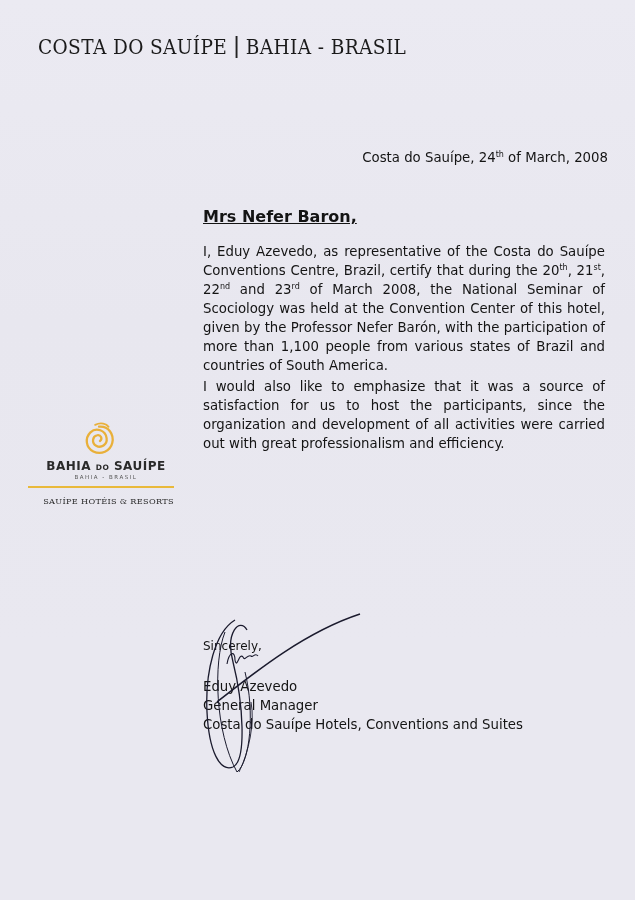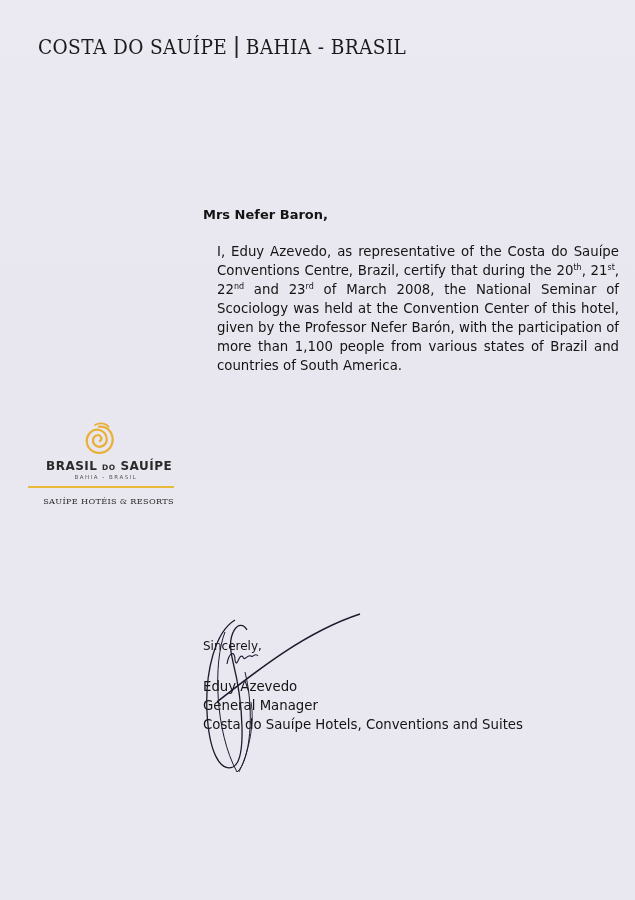--- a/index.html
+++ b/index.html
@@ -22,27 +22,26 @@
     transform: scaleX(0.95); transform-origin: left center;
   }
   .letterhead .sep { display: inline-block; width: 1.5px; height: 22px; background: #222; vertical-align: -4px; margin: 0 9px; }
   .date {
     position: absolute; right: 27px; top: 150px;
     font-size: 13.3px; white-space: nowrap;
   }
   sup { font-size: 8px; vertical-align: 5px; line-height: 0; }
   .salutation {
     position: absolute; left: 203px; top: 207px;
-    font-size: 13px; font-weight: bold;
+    font-size: 16px; font-weight: bold; text-decoration: underline;
   }
   .body-para {
     position: absolute; left: 203px; width: 402px;
     font-size: 13.3px; line-height: 19px;
     text-align: justify;
-    margin-left: 14px;
   }
   .p1 { top: 242px; }
   .p2 { top: 377px; }
   .p3 { top: 471px; }
   .closing { position: absolute; left: 203px; top: 639px; font-size: 12px; }
   .sig-block { position: absolute; left: 203px; top: 677px; font-size: 13.3px; line-height: 19px; }
   .signature { position: absolute; left: 195px; top: 612px; width: 175px; height: 165px; }
   .logo { position: absolute; left: 28px; top: 420px; width: 150px; height: 95px; }
   .logo .swirl { position: absolute; left: 52px; top: 0; width: 38px; height: 40px; }
   .logo .brand {
@@ -62,27 +61,31 @@
 </style>
 </head>
 <body>
 
 <div class="page">
 
   <div class="letterhead">
     <span>COSTA DO SAUÍPE</span><span class="sep"></span><span>BAHIA - BRASIL</span>
   </div>
 
+  <div class="date">
+    <span>Costa do Sauípe, 24</span><sup>th</sup><span> of March, 2008</span>
+  </div>
 
   <div class="salutation">Mrs Nefer Baron,</div>
 
   <div class="body-para p1">
     <span>I, Eduy Azevedo, as representative of the Costa do Sauípe Conventions Centre, Brazil, certify that during the 20</span><sup>th</sup><span>, 21</span><sup>st</sup><span>, 22</span><sup>nd</sup><span> and 23</span><sup>rd</sup><span> of March 2008, the National Seminar of Scociology was held at the Convention Center of this hotel, given by the Professor Nefer Barón, with the participation of more than 1,100 people from various states of Brazil and countries of South America.</span>
   </div>
 
+  <div class="body-para p2">I would also like to emphasize that it was a source of satisfaction for us to host the participants, since the organization and development of all activities were carried out with great professionalism and efficiency.</div>
 
 
   <div class="closing">Sincerely,</div>
 
   <div class="sig-block">
     <div>Eduy Azevedo</div>
     <div>General Manager</div>
     <div>Costa do Sauípe Hotels, Conventions and Suites</div>
   </div>
 
@@ -93,20 +96,20 @@
     <path d="M22 90 C 60 60, 110 20, 165 2" fill="none" stroke="#1b1b2e" stroke-width="1.5"></path>
     <path d="M56 90 C 60 110, 54 140, 44 160" fill="none" stroke="#1b1b2e" stroke-width="0.9"></path>
   </svg>
 
   <div class="logo">
     <svg class="swirl" viewBox="0 0 40 40">
       <path d="M20 6 C 30 5, 36 14, 34 23 C 32 32, 22 36, 14 32 C 6 28, 5 18, 11 12 C 17 6, 27 10, 28 18 C 29 25, 22 29, 17 26 C 12 23, 13 16, 18 15 C 22 14, 24 19, 21 21" fill="none" stroke="#e9b03a" stroke-width="2.4" stroke-linecap="round"></path>
       <path d="M16 4 C 22 1, 28 3, 30 6" fill="none" stroke="#e9b03a" stroke-width="2" stroke-linecap="round"></path>
     </svg>
     <div class="brand">
-      <span>BRASIL </span><span class="small">DO</span><span> SAUÍPE</span>
+      <span>BAHIA </span><span class="small">DO</span><span> SAUÍPE</span>
     </div>
     <div class="sub">BAHIA - BRASIL</div>
     <div class="rule"></div>
     <div class="tagline">SAUÍPE HOTÉIS &amp; RESORTS</div>
   </div>
 
 </div>
 
 </body></html>

